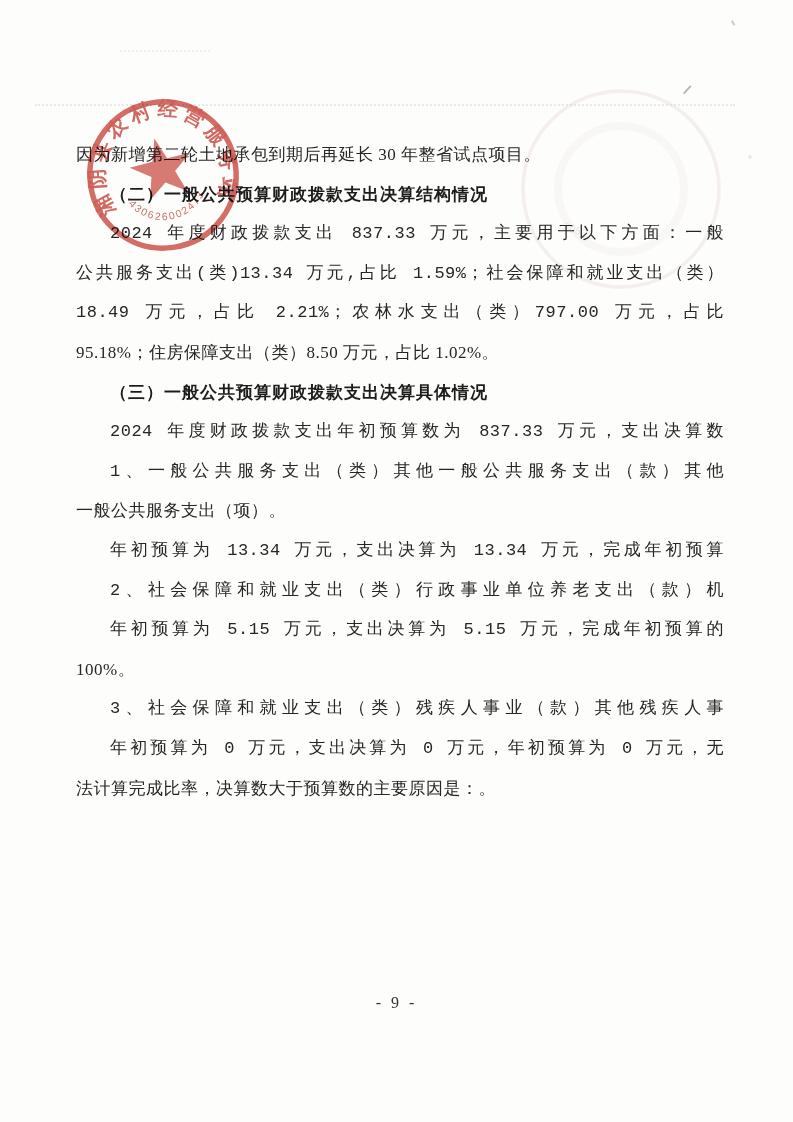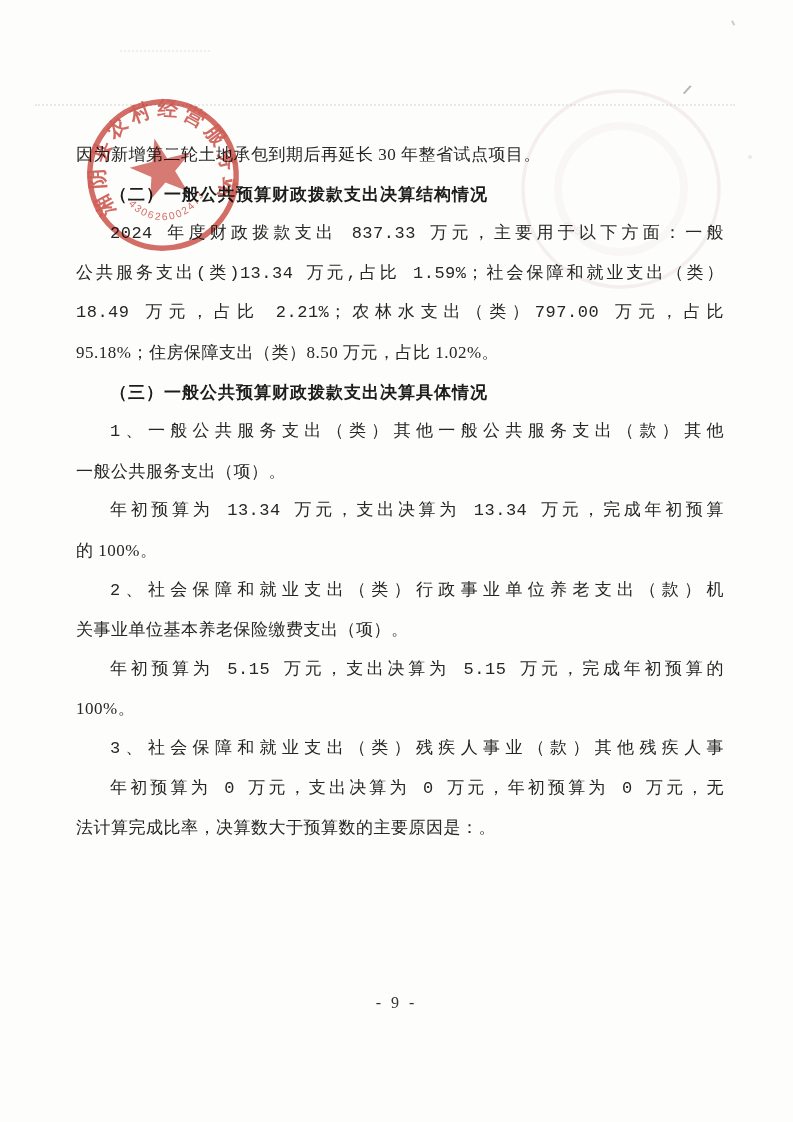--- a/index.html
+++ b/index.html
@@ -139,26 +139,25 @@
   </svg>
 
   <div class="doc">
     <div class="line p">因为新增第二轮土地承包到期后再延长 30 年整省试点项目。</div>
     <div class="line p i h">（二）一般公共预算财政拨款支出决算结构情况</div>
     <div class="line i j">2024 年度财政拨款支出 837.33 万元，主要用于以下方面：一般</div>
     <div class="line j">公共服务支出(类)13.34 万元,占比 1.59%；社会保障和就业支出（类）</div>
     <div class="line j">18.49 万元，占比 2.21%；农林水支出（类）797.00 万元，占比</div>
     <div class="line p">95.18%；住房保障支出（类）8.50 万元，占比 1.02%。</div>
     <div class="line p i h">（三）一般公共预算财政拨款支出决算具体情况</div>
+    <div class="line i j">2024 年度财政拨款支出年初预算数为 837.33 万元，支出决算数</div>
     <div class="line i j">1、一般公共服务支出（类）其他一般公共服务支出（款）其他</div>
     <div class="line p">一般公共服务支出（项）。</div>
     <div class="line i j">年初预算为 13.34 万元，支出决算为 13.34 万元，完成年初预算</div>
-    <div class="line p">的 100%。</div>
     <div class="line i j">2、社会保障和就业支出（类）行政事业单位养老支出（款）机</div>
-    <div class="line p">关事业单位基本养老保险缴费支出（项）。</div>
     <div class="line i j">年初预算为 5.15 万元，支出决算为 5.15 万元，完成年初预算的</div>
     <div class="line p">100%。</div>
     <div class="line i j">3、社会保障和就业支出（类）残疾人事业（款）其他残疾人事</div>
     <div class="line i j">年初预算为 0 万元，支出决算为 0 万元，年初预算为 0 万元，无</div>
     <div class="line p">法计算完成比率，决算数大于预算数的主要原因是：。</div>
   </div>
 
   <div class="footer">- 9 -</div>
 
 </div>

